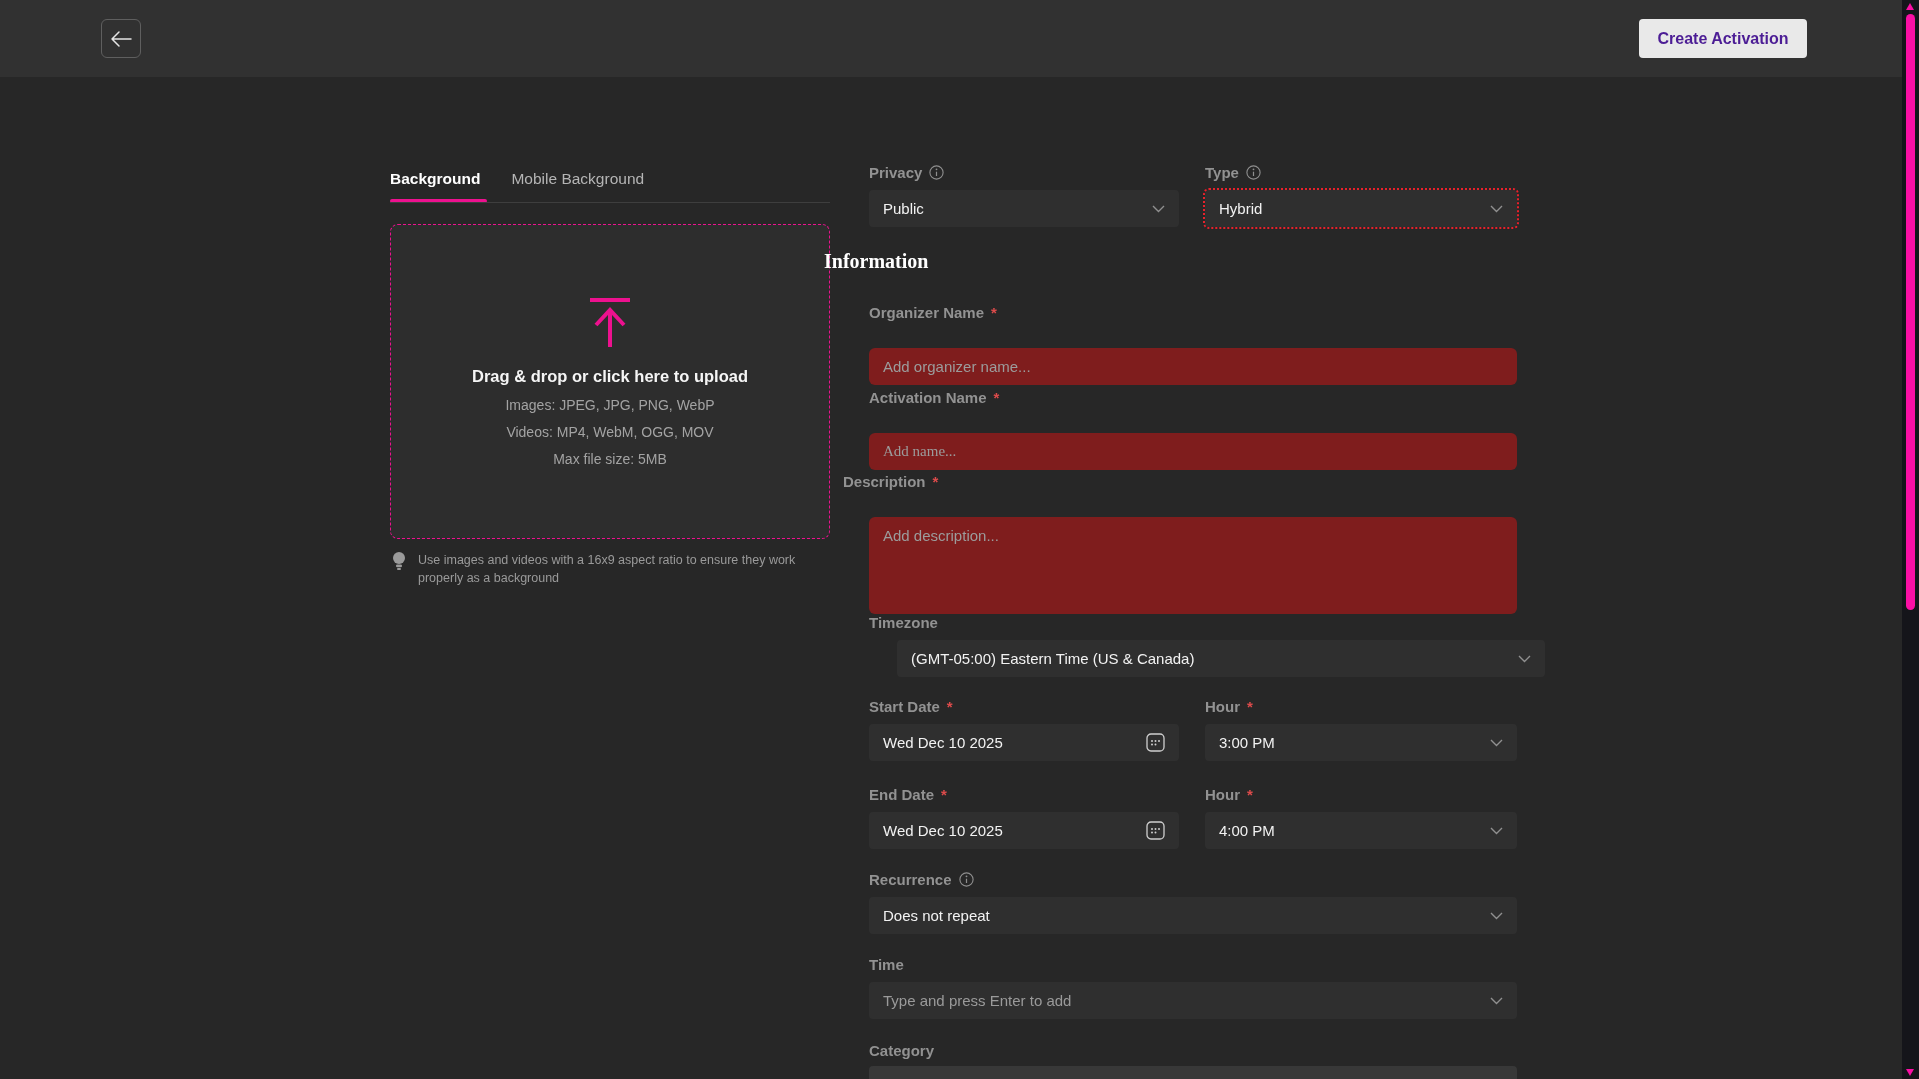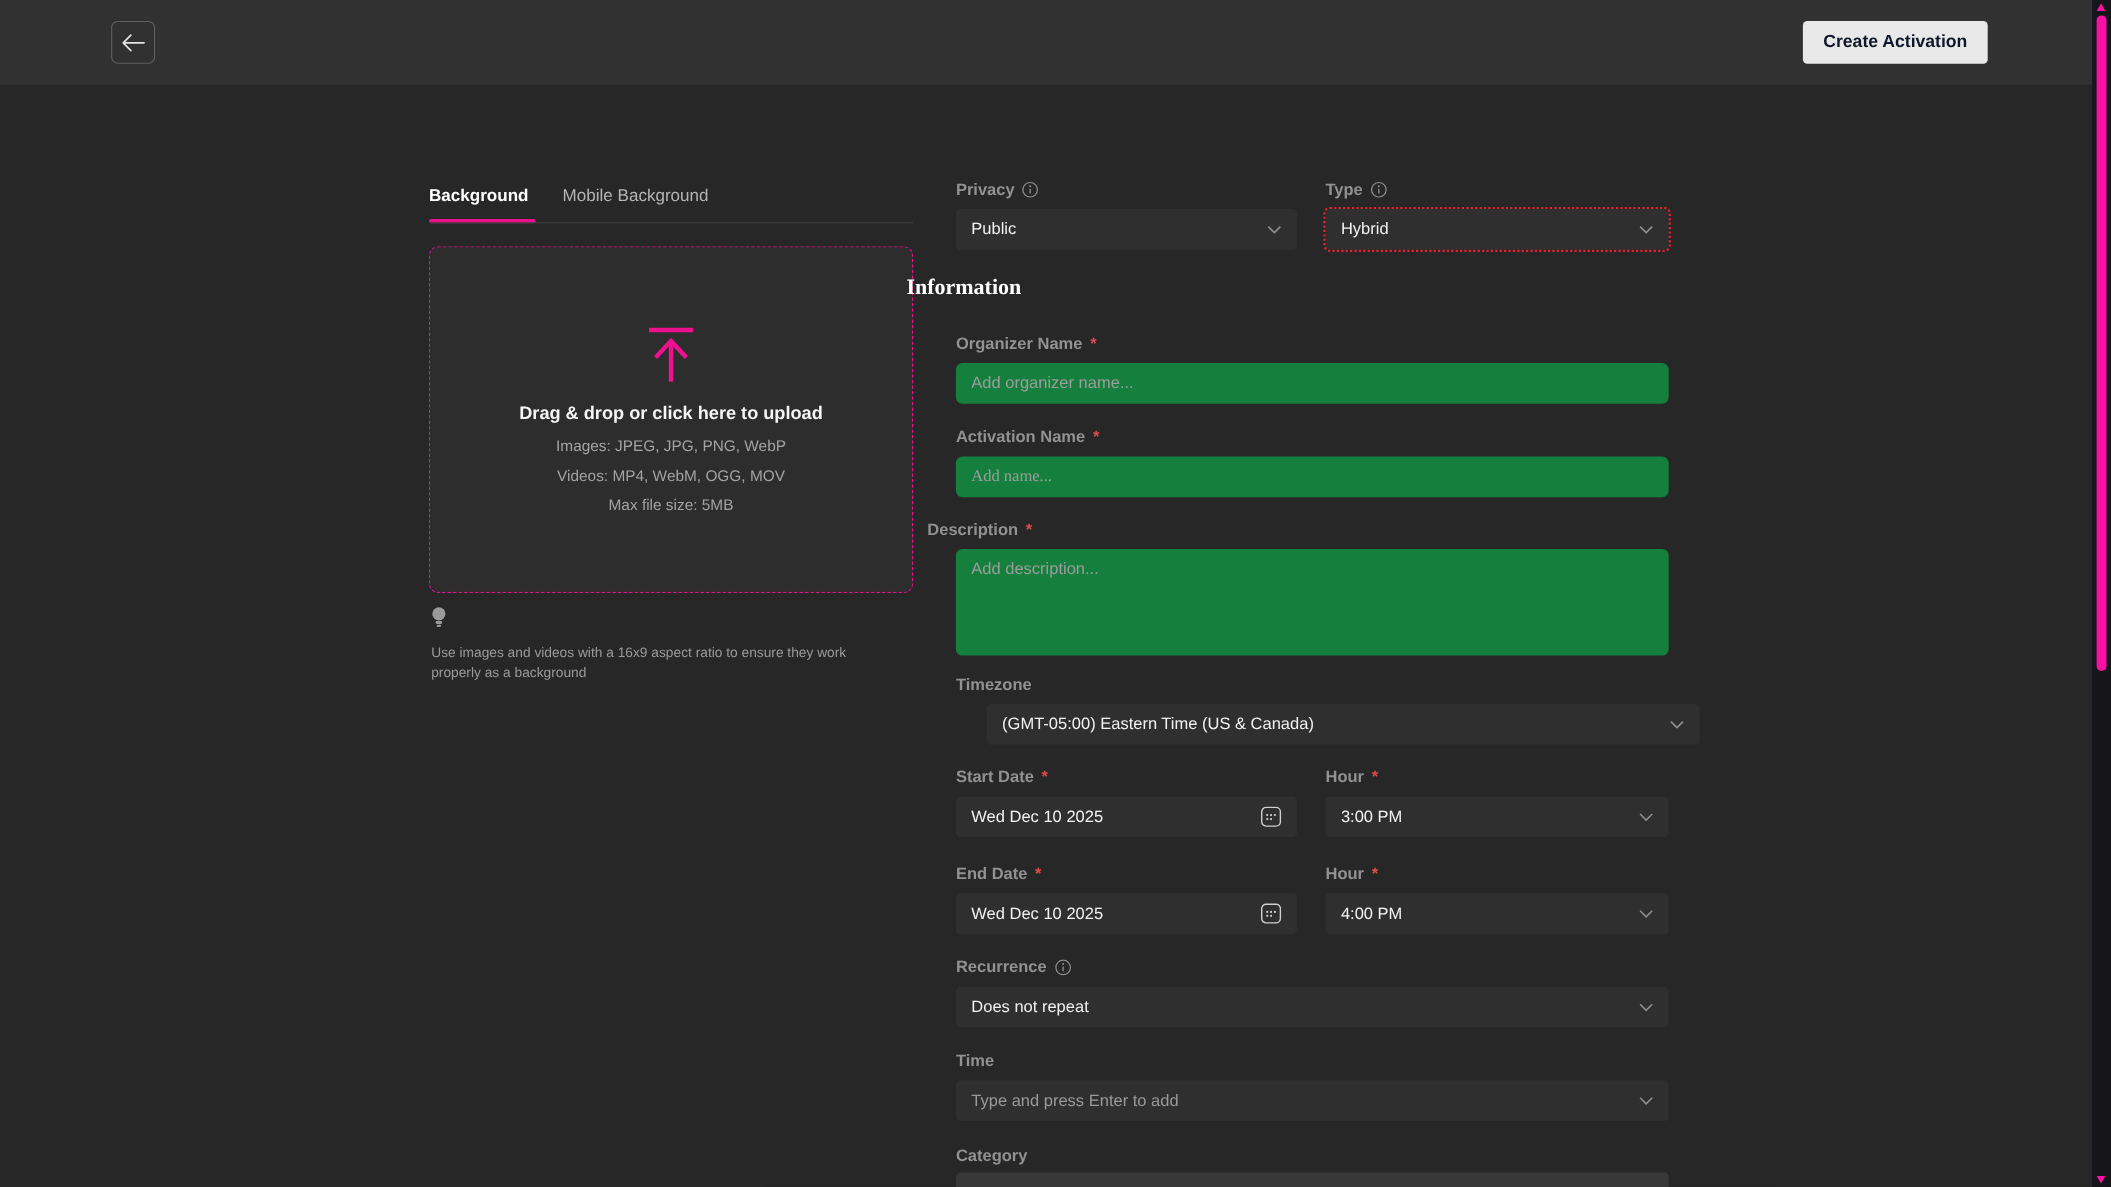--- a/index.html
+++ b/index.html
@@ -13,62 +13,63 @@
 
   
   .topbar { position:absolute; left:0; top:0; width:1919px; height:77px; background:#313131; }
   .back-btn {
     position:absolute; left:101px; top:19px; width:40px; height:39px;
     background:transparent; border:1px solid #5f5f5f; border-radius:6px;
     display:flex; align-items:center; justify-content:center; cursor:pointer;
   }
   .create-btn {
     position:absolute; left:1639px; top:19px; width:168px; height:39px;
-    background:#e9e9e9; color:#0f172a; border:none; border-radius:4px;
+    background:#e9e9e9; color:#4c1d95; border:none; border-radius:4px;
     font-family:"Liberation Sans", sans-serif;
     font-size:16px; font-weight:bold; cursor:default;
   }
 
   
   .tabs { position:absolute; left:390px; top:170px; display:flex; gap:31px; }
   .tab { font-size:15.5px; color:#b5b5b5; cursor:pointer; padding-bottom:12px; }
   .tab.active { color:#ffffff; font-weight:bold; }
   .tab-underline { position:absolute; left:390px; top:199px; width:97px; height:4px; background:var(--accent); border-radius:2px; }
   .tab-divider { position:absolute; left:390px; top:202px; width:440px; height:1px; background:#3e3e3e; }
 
   .upload-box {
     position:absolute; left:390px; top:224px; width:440px; height:315px;
     border:1px dashed var(--accent); border-radius:8px; background:#2d2d2d;
     display:flex; flex-direction:column; align-items:center; cursor:pointer;
   }
   .upload-arrow { margin-top:72px; }
   .upload-title { margin-top:18px; font-size:16.5px; font-weight:bold; color:#f5f5f5; }
   .upload-sub { margin-top:11px; font-size:14px; color:#a3a3a3; }
 
-  .upload-hint { position:absolute; left:392px; top:551px; display:flex; gap:12px;flex-direction:column; }
+  .upload-hint { position:absolute; left:392px; top:551px; display:flex; gap:12px; }
   .hint-text { width:390px; font-size:12.5px; line-height:1.45; color:#9a9a9a; }
 
   
   .f-label {
     position:absolute; font-size:15px; color:#929292;
     display:flex; align-items:center; gap:7px; white-space:nowrap;font-weight:bold;
   }
   .req { color:#dd4b4b; font-size:15px; }
 
   .dd {
     position:absolute; height:37px; background:#2f2f2f; border-radius:4px;
     display:flex; align-items:center; justify-content:space-between;
     padding:0 14px; font-size:15px; color:#f2f2f2; cursor:pointer;
   }
   .dd.red-focus { outline:2px dotted #e8212b; outline-offset:0px; }
 
   .text-input {
-    position:absolute; height:37px; background:#15803d; border:none; border-radius:6px;
+    position:absolute; height:37px; background:#7f1d1d; border:none; border-radius:6px;
     padding:0 14px; font-size:15px; color:#e8e8e8;
     font-family:"Liberation Sans", sans-serif;
+    margin-top:18px;
   }
   .text-input::placeholder { color:#9c9c9c; opacity:1; }
   textarea.text-input { padding:10px 14px; resize:none; }
 
   .section-title { position:absolute; font-size:20px; font-weight:bold; color:#ffffff; }
 
   
   .scrollbar-track { position:absolute; right:0; top:0; width:17px; height:1079px; background:#15151a; }
   .scroll-thumb { position:absolute; left:4px; top:14px; width:9px; height:596px; background:var(--scrollbar); border-radius:5px; cursor:pointer; }
   .scroll-arrow-up {

